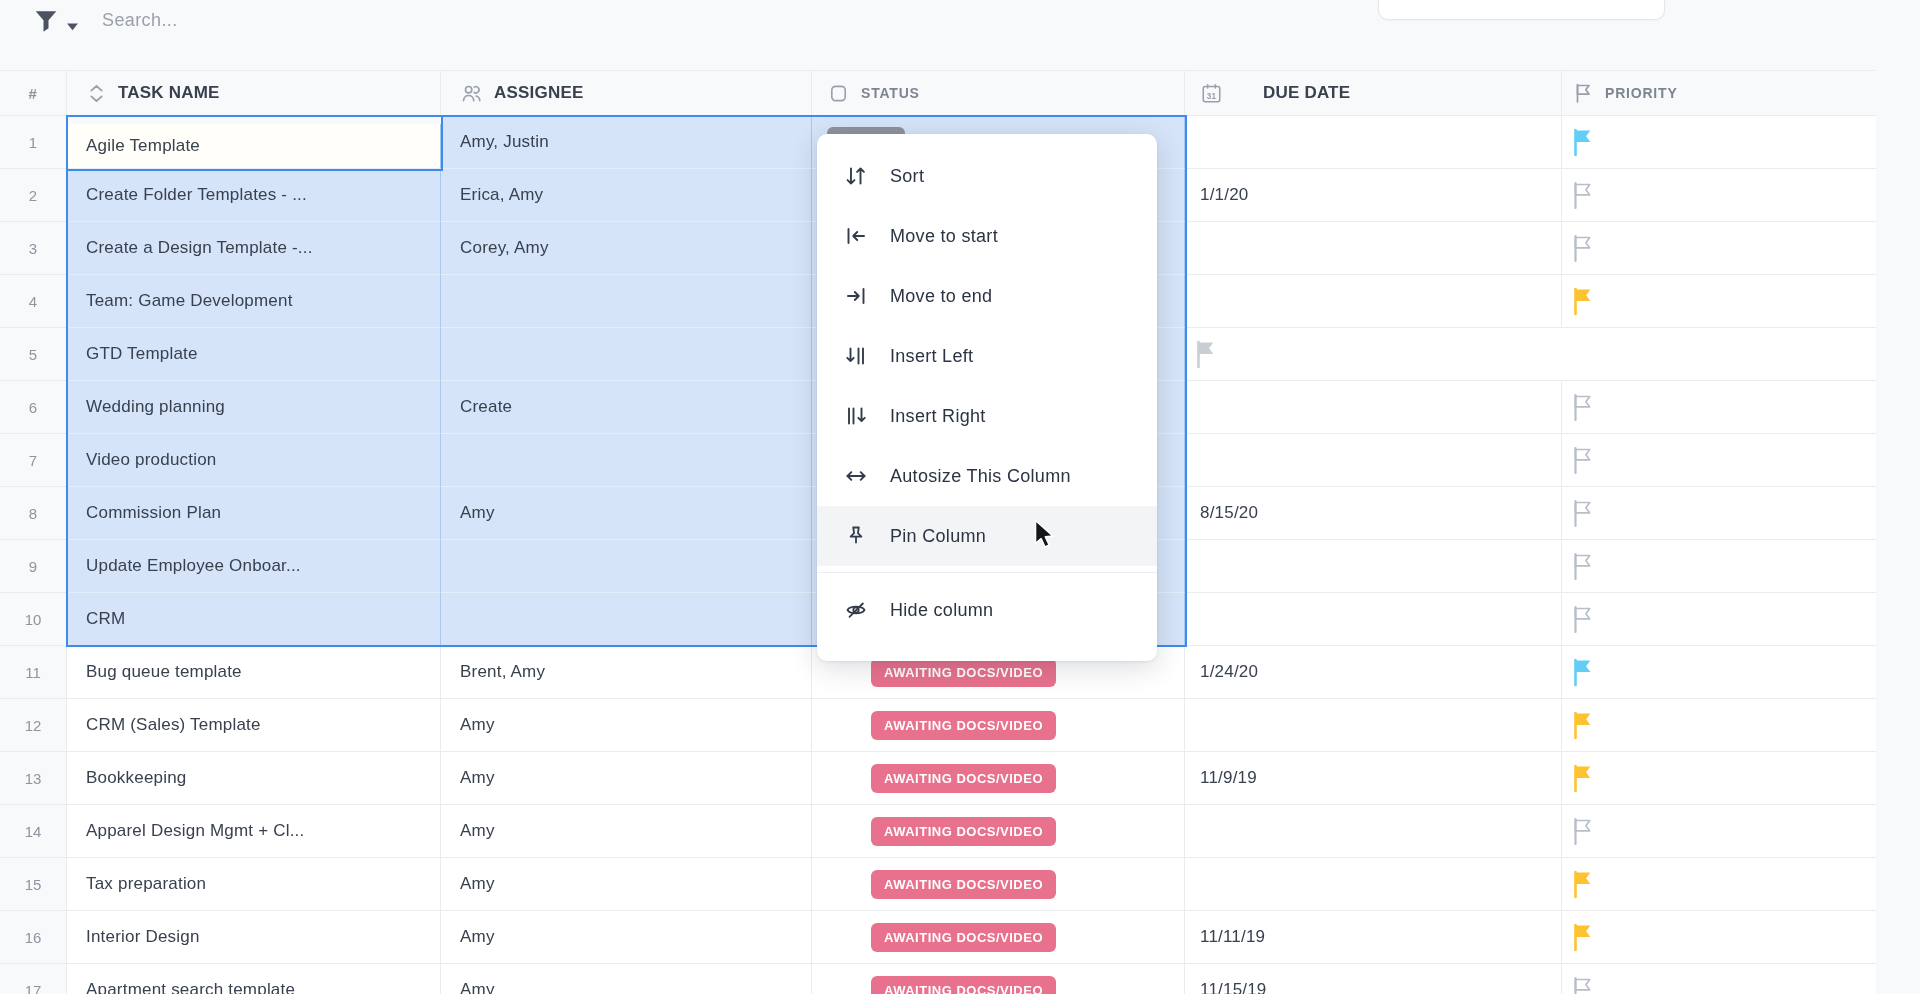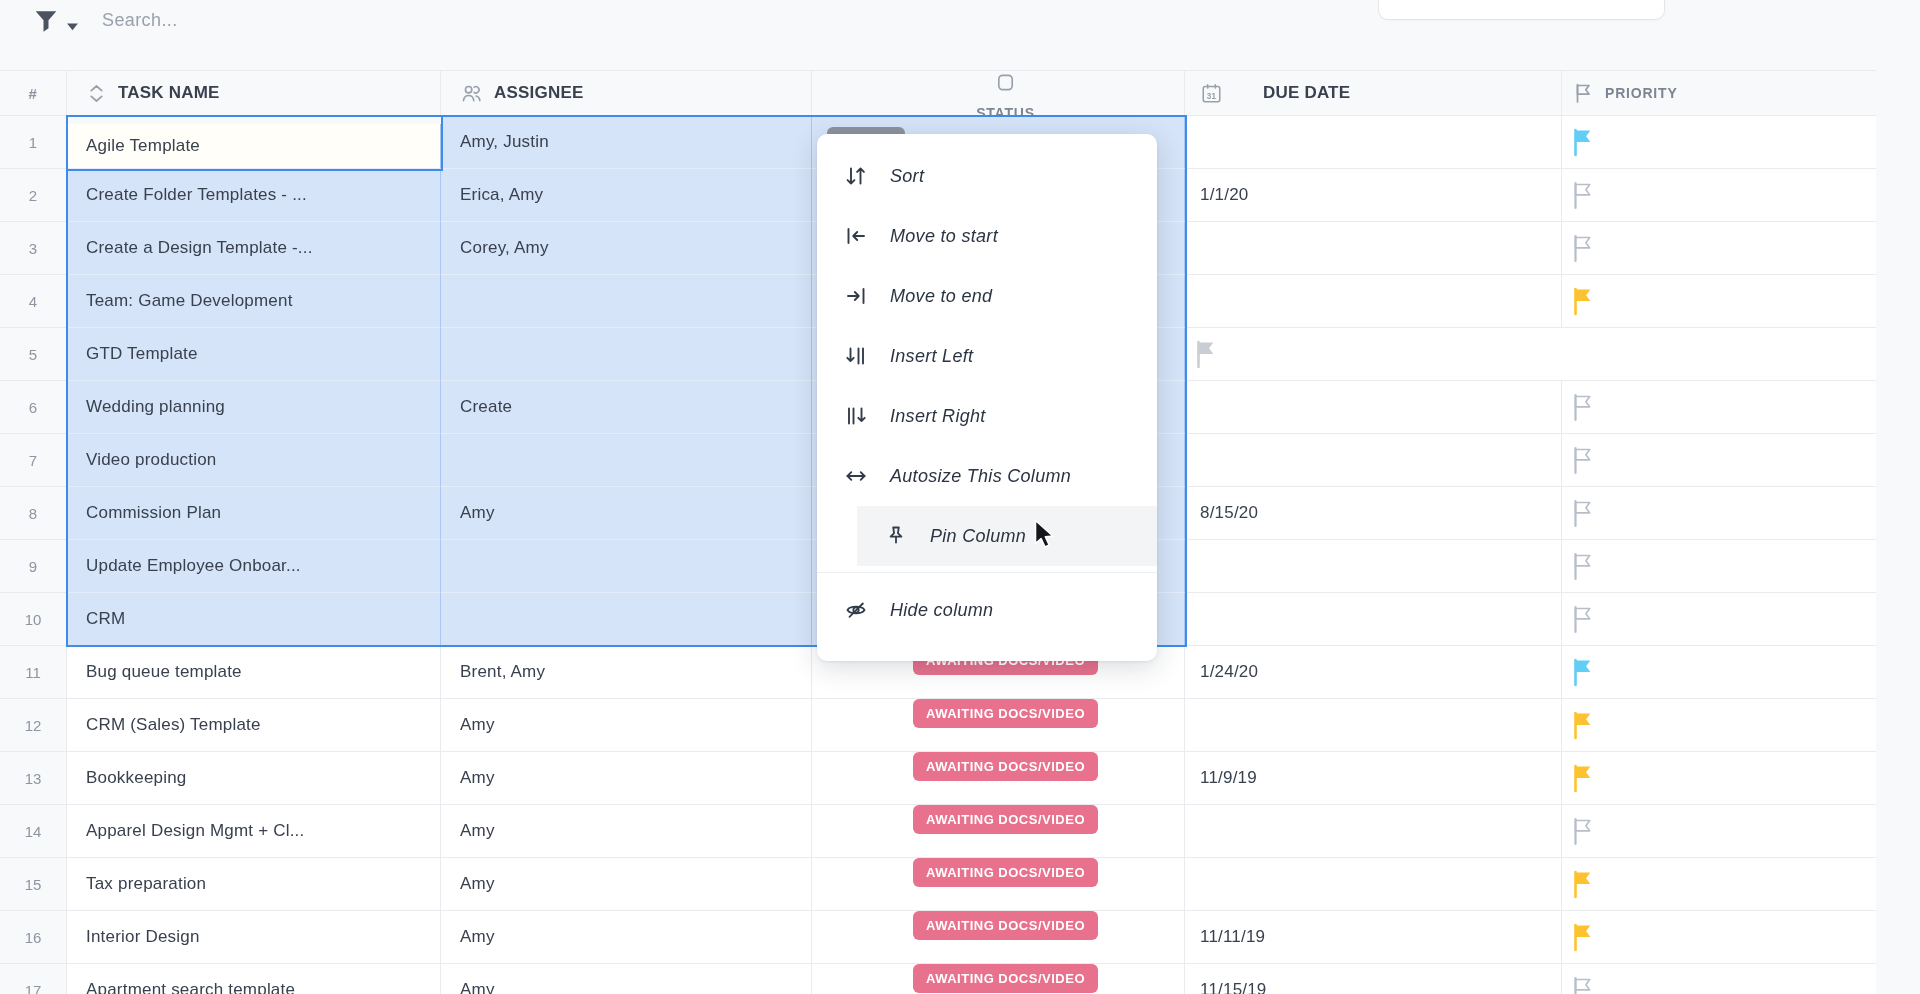--- a/index.html
+++ b/index.html
@@ -18,37 +18,37 @@
   .thead{display:flex;height:46px;border-top:1px solid var(--row-border);border-bottom:1px solid var(--row-border);background:var(--page-bg);box-sizing:border-box;}
   .th{display:flex;align-items:center;gap:11px;padding-left:19px;box-sizing:border-box;border-right:1px solid var(--row-border);color:var(--header-text);font-size:14px;font-weight:700;letter-spacing:.8px;}
   .th svg{flex:0 0 auto;}
   .th-num{justify-content:center;padding-left:0;font-size:16px;}
   .rows{position:relative;}
   .trow{display:flex;height:53px;}
   .cell{box-sizing:border-box;border-right:1px solid var(--row-border);border-bottom:1px solid var(--row-border);background:#fff;display:flex;align-items:center;position:relative;}
   .c-num{width:67px;justify-content:center;background:var(--page-bg);color:#8d95a1;font-size:15px;}
   .c-task{width:374px;padding-left:19px;color:var(--cell-text);font-size:17px;letter-spacing:.2px;white-space:nowrap;overflow:hidden;}
   .c-assignee{width:371px;padding-left:19px;color:var(--cell-text);font-size:17px;letter-spacing:.2px;}
-  .c-status{width:373px;padding-left:15px;flex-direction:column;}
+  .c-status{width:373px;padding-left:15px;}
   .c-due{width:377px;padding-left:15px;color:var(--cell-text);font-size:17px;letter-spacing:.2px;gap:40px;}
   .c-priority{flex:1;padding-left:10px;}
   .trow.sel .c-task,.trow.sel .c-assignee,.trow.sel .c-status{background:var(--selection-bg);border-right-color:#a6c8f2;border-bottom-color:#e4edfb;}
   .trow.sel .c-task.active{background:#fffef9;margin-top:8px;}
-  .badge{display:inline-block;height:29px;line-height:29px;padding:0 13px;border-radius:6px;background:var(--badge-pink);color:#fff;font-size:13px;font-weight:700;letter-spacing:.5px;white-space:nowrap;}
+  .badge{display:inline-block;height:29px;line-height:29px;padding:0 13px;border-radius:6px;background:var(--badge-pink);color:#fff;font-size:13px;font-weight:700;letter-spacing:.5px;white-space:nowrap;margin-left:44px;}
   .partial-badge{position:absolute;left:15px;top:11px;width:78px;height:20px;border-radius:6px;background:var(--badge-gray);z-index:5;}
   .flag{display:block;}
 
   
   .sel-outline{position:absolute;left:66px;top:115px;width:1121px;height:532px;border:2px solid var(--selection-border);box-sizing:border-box;pointer-events:none;z-index:10;}
   .active-outline{position:absolute;left:66px;top:115px;width:377px;height:56px;border:2px solid var(--selection-border);box-sizing:border-box;pointer-events:none;z-index:10;}
 
   
   .menu{position:absolute;left:817px;top:134px;width:340px;height:527px;background:#fff;border-radius:10px;box-shadow:0 6px 28px rgba(20,30,50,.16),0 1px 3px rgba(20,30,50,.08);z-index:20;padding-top:12px;box-sizing:border-box;}
-  .menu-item{display:flex;align-items:center;height:60px;cursor:default;font-style:italic;}
-  .menu-item.hl{background:var(--menu-highlight);margin-left:40px;}
+  .menu-item{display:flex;align-items:center;height:60px;cursor:default;}
+  .menu-item.hl{background:var(--menu-highlight);}
   .mi-icon{width:24px;height:24px;margin-left:27px;flex:0 0 auto;}
   .mi-icon svg{width:24px;height:24px;display:block;}
   .mi-label{margin-left:22px;font-size:18px;color:var(--menu-text);letter-spacing:.3px;white-space:nowrap;}
   .menu-divider{height:1px;background:#eceef1;margin:6px 0 7px 0;}
 
   .cursor{position:absolute;left:1032px;top:519px;z-index:30;}
 </style>
 </head>
 <body>
 

